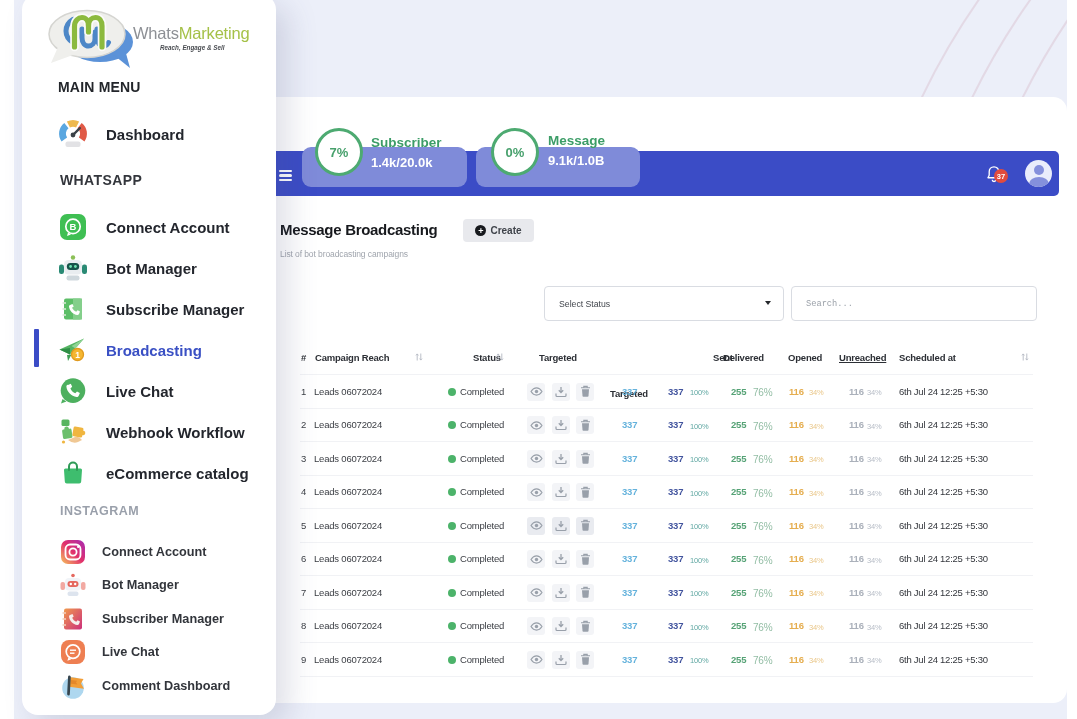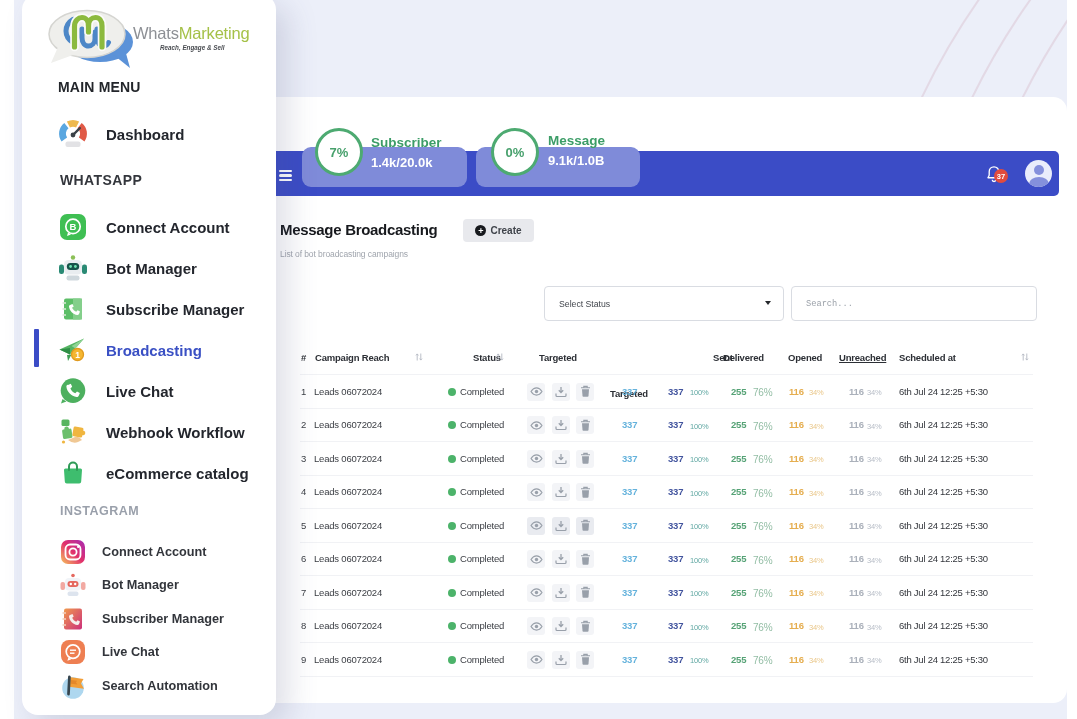--- a/index.html
+++ b/index.html
@@ -618,21 +618,21 @@
         </svg></span>
       <span class="lbl ig">Live Chat</span>
     </div>
     <div class="mi" style="top:671px">
       <span class="ico"><svg width="30" height="30" viewBox="0 0 30 30">
           <circle cx="15" cy="17" r="10.8" fill="#aed7ef"></circle>
           <path d="M11,6 L25.5,8 L23,12.6 L26,17.8 L11,15.8 Z" fill="#f29e38"></path>
           <path d="M13,9 L19,9.8 L18,11.5 L19.5,13.5 L13,12.7 Z" fill="#e4882a"></path>
           <rect x="9.6" y="4.5" width="2.7" height="20" rx="1.3" fill="#36454e" transform="rotate(3 11 14.5)"></rect>
         </svg></span>
-      <span class="lbl ig">Search Automation</span>
+      <span class="lbl ig">Comment Dashboard</span>
     </div>
   </div>
 
 <div class="abs" style="left:40px;top:2px;width:225px;height:70px;text-align:center;">
 <svg width="225" height="70" viewBox="0 0 225 70">
   <ellipse cx="60" cy="40" rx="33" ry="20" fill="#5b92d8"></ellipse>
   <polygon points="70,50 90,66 84,44" fill="#5b92d8"></polygon>
   <ellipse cx="47" cy="32" rx="38" ry="23.5" fill="#efefec" stroke="#d5d5d1" stroke-width="1.5"></ellipse>
   <polygon points="11,61 18,45 33,53" fill="#efefec"></polygon>
   <g fill="none" stroke-linecap="round">

